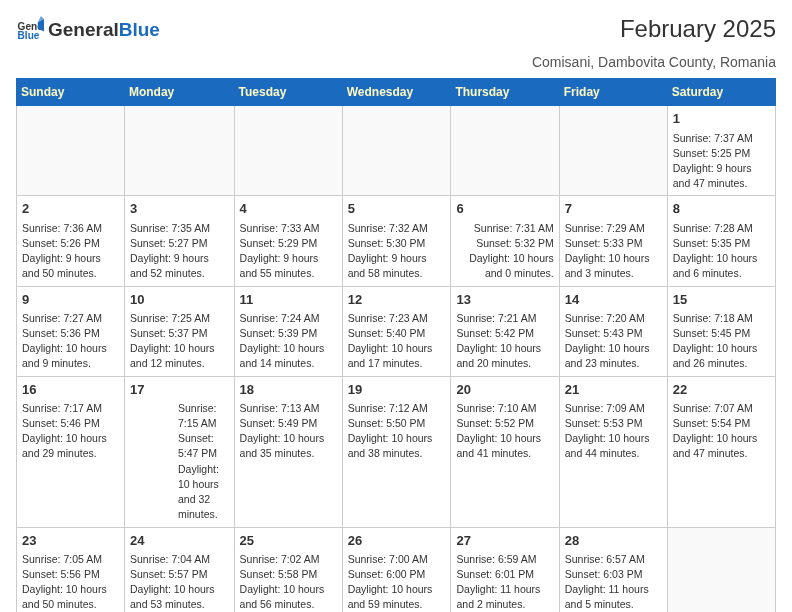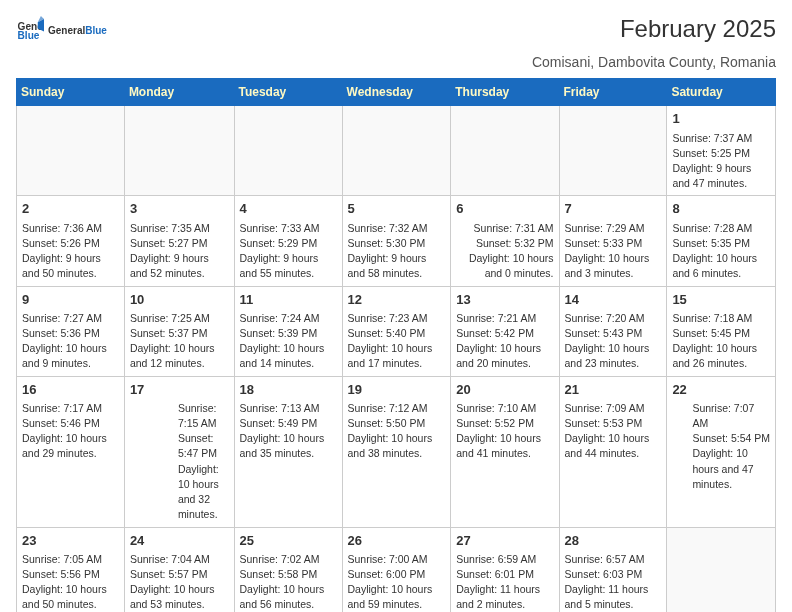--- a/index.html
+++ b/index.html
@@ -82,21 +82,21 @@
 
 <div class="header">
   <div class="logo">
     <svg class="logo-icon" viewBox="0 0 36 36" xmlns="http://www.w3.org/2000/svg">
       <text x="2" y="18" font-size="13" font-weight="bold" fill="#333" font-family="Arial">General</text>
       <text x="2" y="30" font-size="13" font-weight="bold" fill="#1a6bbf" font-family="Arial">Blue</text>
       <polygon points="28,8 36,4 36,20 28,16" fill="#1a6bbf"></polygon>
       <polygon points="28,8 36,4 32,0" fill="#1a6bbf" opacity="0.6"></polygon>
     </svg>
     <div>
-      <div style="font-size:10px;font-weight:bold;">
+      <div style="font-size:19px;font-weight:bold;">
         <span style="color:#333;">General</span><span style="color:#1a6bbf;">Blue</span>
       </div>
     </div>
   </div>
   <div class="title-block">
     <div class="month-title">February 2025</div>
     <div class="location">Comisani, Dambovita County, Romania</div>
   </div>
 </div>
 
@@ -247,21 +247,21 @@
 Daylight: 10 hours and 41 minutes.</div>
         </td>
         <td>
           <span class="day-num">21</span>
           <div class="day-info" style="white-space: pre-line;">Sunrise: 7:09 AM
 Sunset: 5:53 PM
 Daylight: 10 hours and 44 minutes.</div>
         </td>
         <td>
           <span class="day-num">22</span>
-          <div class="day-info" style="white-space: pre-line; margin-left: 20px;">Sunrise: 7:07 AM
+          <div class="day-info" style="white-space: pre-line;">Sunrise: 7:07 AM
 Sunset: 5:54 PM
 Daylight: 10 hours and 47 minutes.</div>
         </td>
       </tr>
       <tr>
         <td>
           <span class="day-num">23</span>
           <div class="day-info" style="white-space: pre-line;">Sunrise: 7:05 AM
 Sunset: 5:56 PM
 Daylight: 10 hours and 50 minutes.</div>

